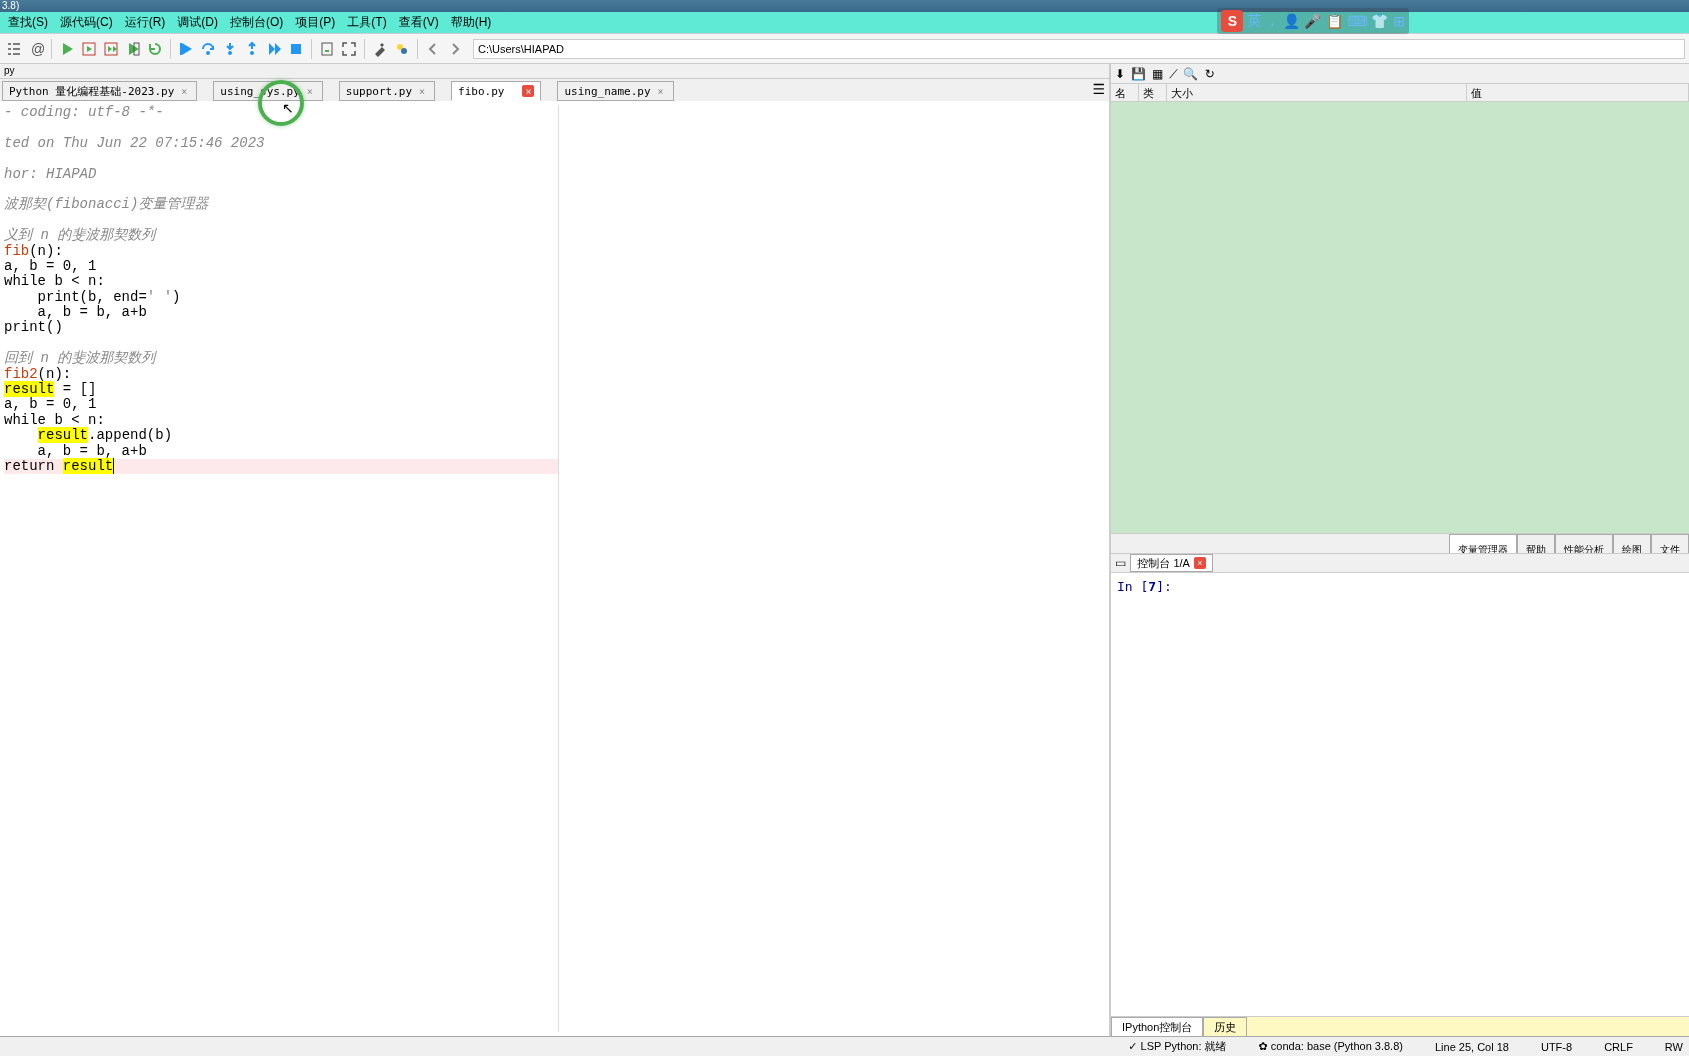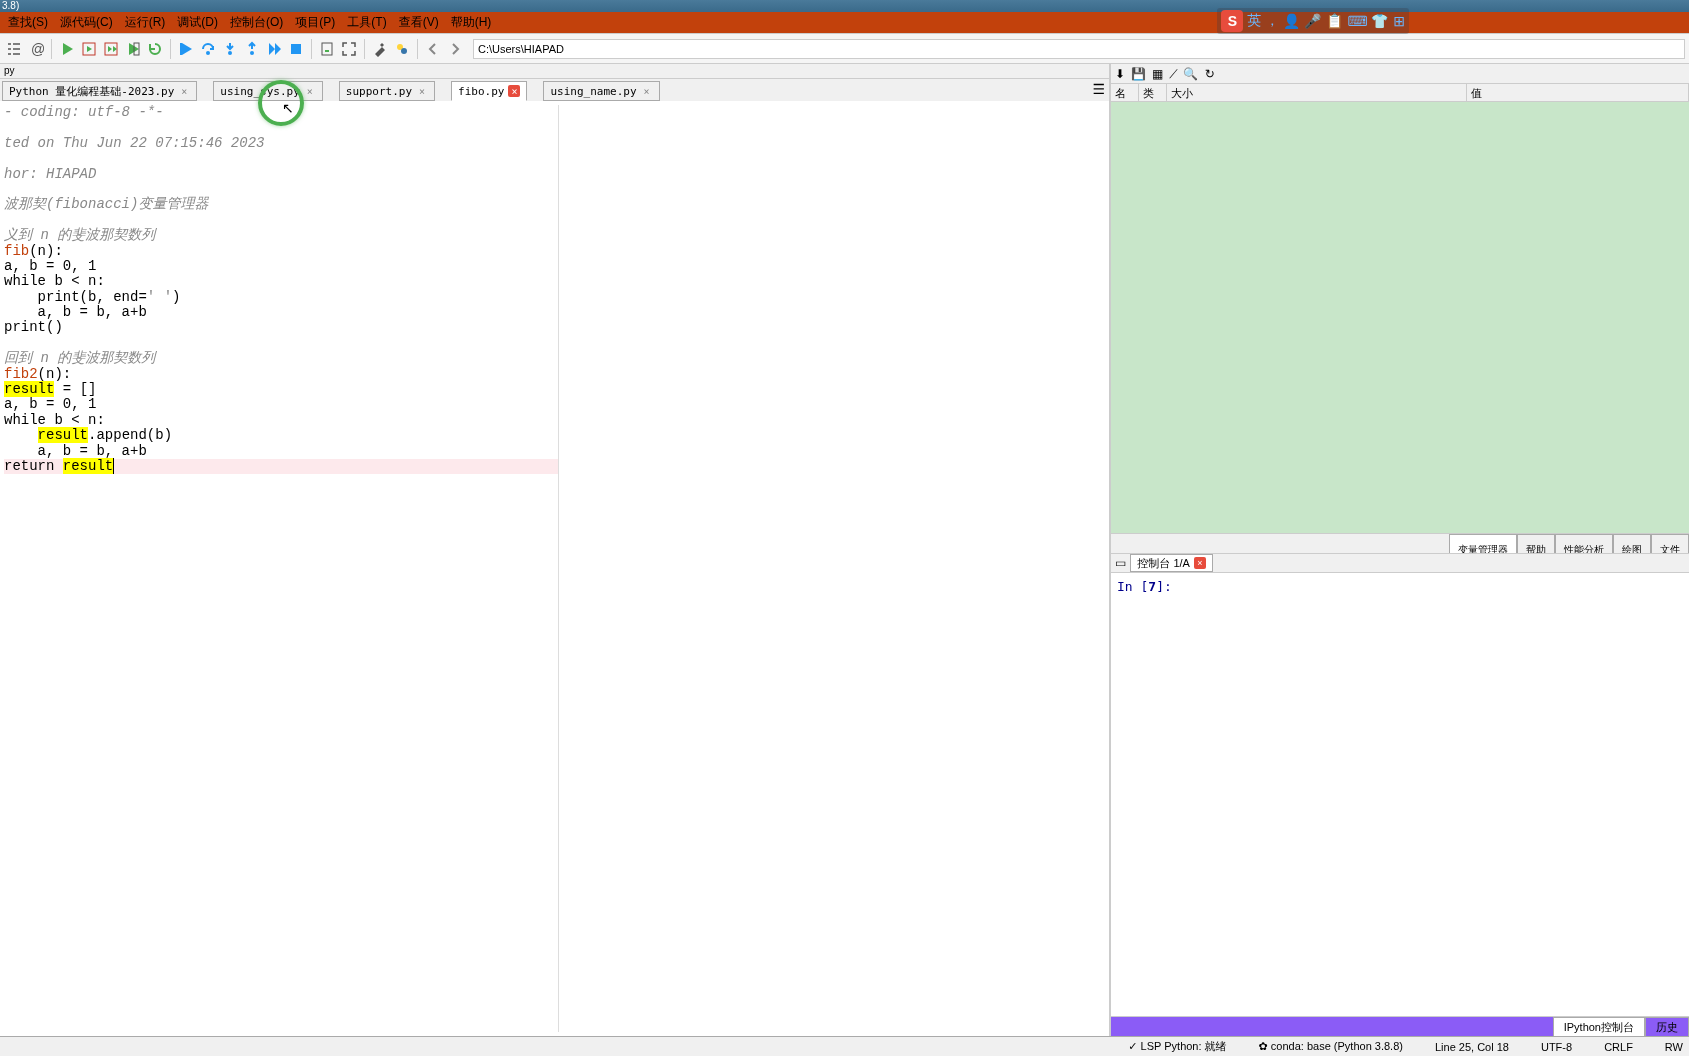--- a/index.html
+++ b/index.html
@@ -1,29 +1,29 @@
 <!DOCTYPE html>
 <html><head>
 <meta charset="utf-8">
 <style>
 * { box-sizing: border-box; margin: 0; padding: 0; }
 body { font-family: "Microsoft YaHei", Arial, sans-serif; font-size: 12px; background: #f0f0f0; overflow: hidden; }
 .titlebar { height: 12px; background: linear-gradient(#4a7a9a, #3a6a8a); color: #fff; font-size: 10px; padding-left: 2px; }
-.menubar { height: 22px; background: #c2410c; border-bottom: 1px solid #ccc; display: flex; align-items: center; padding: 0 2px; }
+.menubar { height: 22px; background: #5eead4; border-bottom: 1px solid #ccc; display: flex; align-items: center; padding: 0 2px; }
 .menubar span { padding: 2px 6px; cursor: default; }
 .toolbar { height: 30px; background: #f5f5f5; border-bottom: 1px solid #ccc; display: flex; align-items: center; padding: 0 4px; gap: 2px; }
 .tbutton { width: 20px; height: 20px; display: flex; align-items: center; justify-content: center; cursor: pointer; border: 1px solid transparent; }
 .tsep { width: 1px; height: 20px; background: #ccc; margin: 0 3px; }
 .pathbox { flex: 1; height: 20px; border: 1px solid #ccc; background: #fff; margin-left: 6px; padding: 2px 4px; font-size: 11px; }
 .main { display: flex; height: calc(100vh - 84px); }
 .left { flex: 1; display: flex; flex-direction: column; border-right: 2px solid #ccc; min-width: 0; }
 .filetab { height: 15px; background: #f0f0f0; border-bottom: 1px solid #ccc; font-size: 10px; padding: 1px 4px; }
 .tabbar { height: 22px; background: #f0f0f0; display: flex; align-items: flex-end; padding-left: 2px; position: relative; }
 .tab { height: 20px; padding: 2px 6px; border: 1px solid #aaa; background: #f0f0f0; margin-right: 16px; display: flex; align-items: center; font-size: 11px; font-family: Consolas, monospace; position: relative; }
-.tab.active { background: #fff; border-bottom: 1px solid #fff; }
+.tab.active { background: #fff; border-bottom: 1px solid #fff; gap: 14px; }
 .tab .close { width: 12px; height: 12px; margin-left: 4px; display: inline-flex; align-items: center; justify-content: center; font-size: 10px; }
 .tab .close.modified { background: #e74c3c; color: #fff; border-radius: 2px; }
 .tab .close.clean { color: #888; }
 .hamburger { position: absolute; right: 4px; top: 2px; font-size: 14px; cursor: pointer; }
 .highlight-circle { position: absolute; width: 46px; height: 46px; border: 4px solid #4CAF50; border-radius: 50%; left: 258px; top: 80px; pointer-events: none; box-shadow: 0 0 4px rgba(76,175,80,0.5); }
 .cursor { position: absolute; left: 282px; top: 100px; font-size: 14px; pointer-events: none; }
 .editor { flex: 1; background: #fff; font-family: Consolas, "Courier New", monospace; font-size: 14px; padding: 4px; overflow: auto; white-space: pre; line-height: 1.1; position: relative; }
 .editor-split { display: flex; height: 100%; }
 .editor-col1 { width: 555px; border-right: 1px solid #ddd; }
 .editor-col2 { flex: 1; }
@@ -41,21 +41,21 @@
 .varpane { flex: 1; background: #c8e6c9; }
 .vartabs { height: 20px; background: #f0f0f0; border-top: 1px solid #ccc; display: flex; justify-content: flex-end; }
 .vartabs span { padding: 8px 8px; border: 1px solid #aaa; border-bottom: none; font-size: 10px; cursor: pointer; }
 .vartabs span.active { background: #fff; }
 .consoleheader { height: 20px; background: #f0f0f0; border-top: 1px solid #ccc; border-bottom: 1px solid #ccc; display: flex; align-items: center; padding: 0 4px; gap: 4px; }
 .ctab { height: 18px; padding: 1px 6px; border: 1px solid #aaa; background: #fff; font-size: 11px; display: flex; align-items: center; }
 .ctab .close { margin-left: 4px; background: #e74c3c; color: #fff; width: 12px; height: 12px; border-radius: 2px; display: inline-flex; align-items: center; justify-content: center; font-size: 9px; }
 .console { flex: 1; background: #fff; font-family: Consolas, monospace; font-size: 13px; padding: 6px; }
 .console .prompt { color: #00008b; }
 .console .num { color: #00008b; font-weight: bold; }
-.bottomtabs { height: 20px; background: #8b5cf6; border-top: 1px solid #ccc; display: flex; justify-content: flex-end; }
+.bottomtabs { height: 20px; background: #fef9c3; border-top: 1px solid #ccc; display: flex; justify-content: flex-start; }
 .bottomtabs span { padding: 2px 10px; border: 1px solid #aaa; border-bottom: none; font-size: 11px; }
 .bottomtabs span.active { background: #fff; }
 .statusbar { height: 20px; background: #f0f0f0; border-top: 1px solid #aaa; display: flex; align-items: center; font-size: 11px; padding: 0 6px; gap: 32px; justify-content: flex-end; }
 .statusbar span { white-space: nowrap; }
 .ime-bar { position: fixed; top: 8px; right: 280px; display: flex; align-items: center; gap: 4px; background: rgba(60,60,70,0.3); padding: 2px 4px; border-radius: 3px; }
 .ime-bar .sogou { width: 22px; height: 22px; background: #e74c3c; color: #fff; border-radius: 4px; display: flex; align-items: center; justify-content: center; font-weight: bold; font-size: 14px; }
 .ime-bar span { color: #6ab7ff; font-size: 14px; }
 svg { width: 16px; height: 16px; }
 </style>
 </head>

